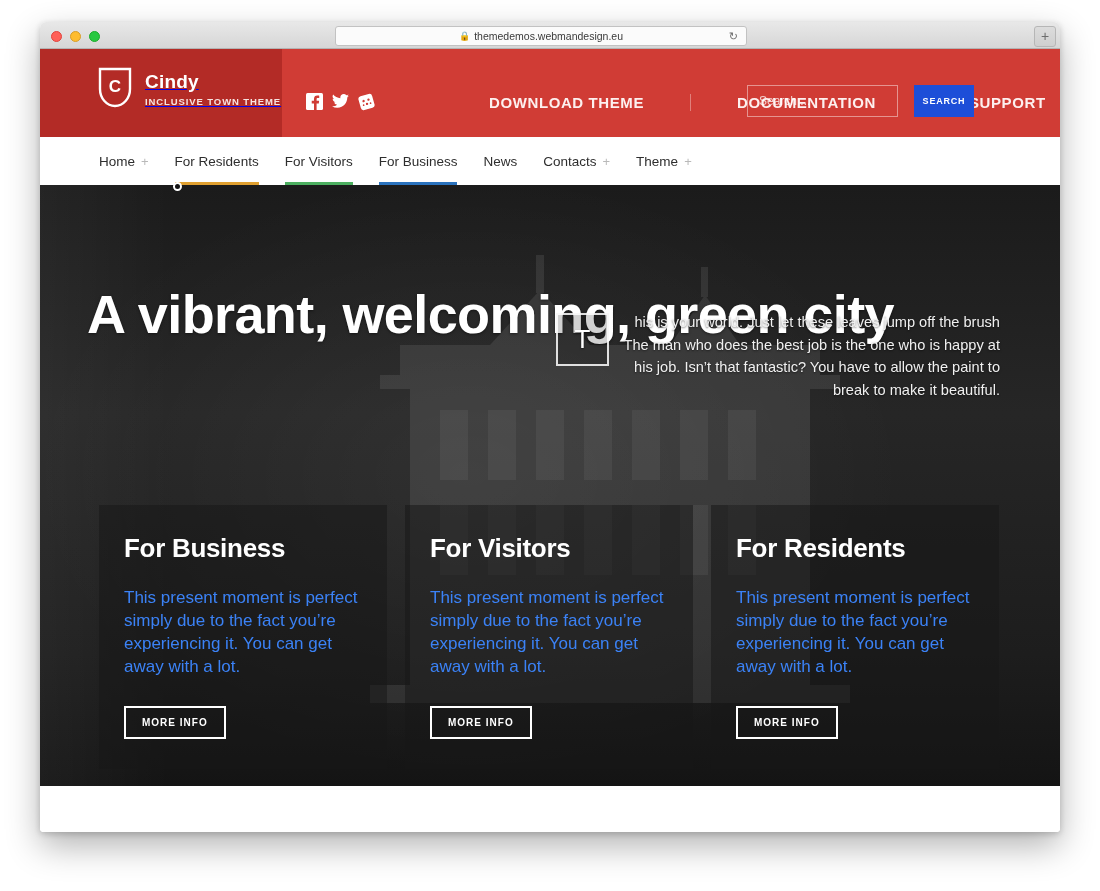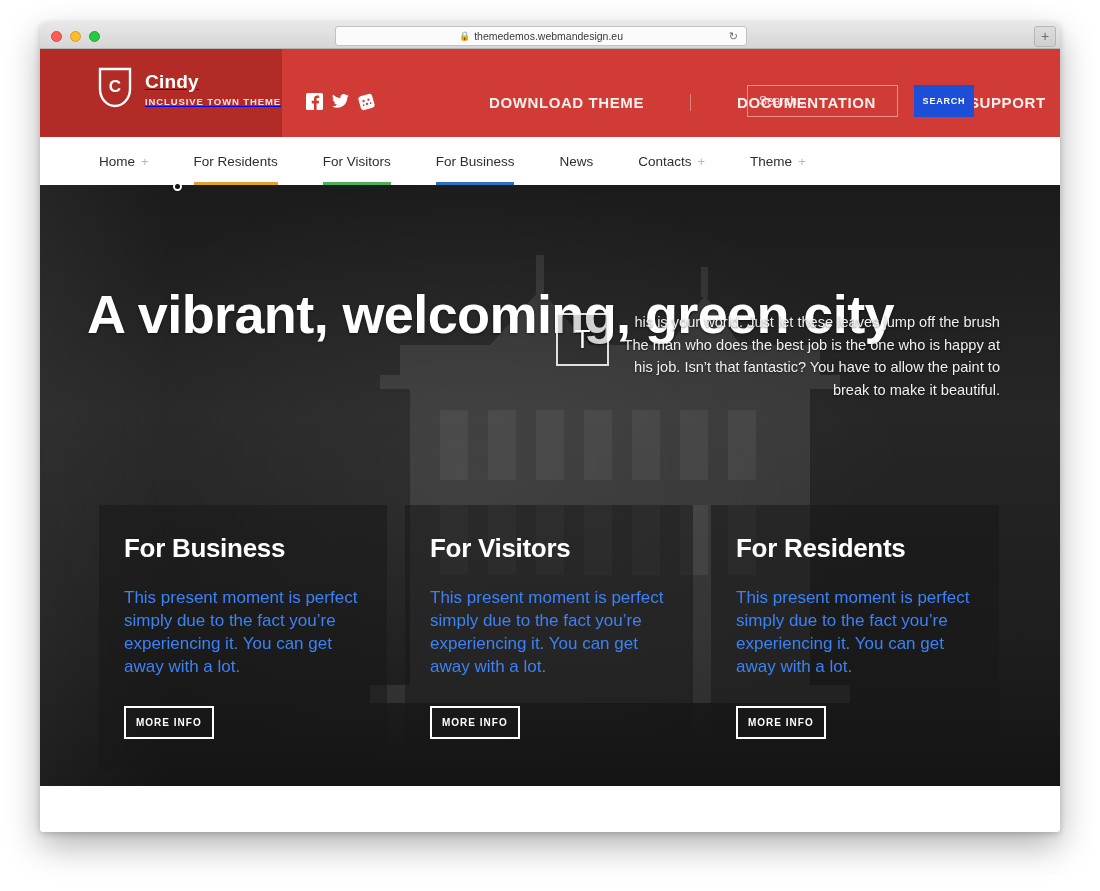--- a/index.html
+++ b/index.html
@@ -141,21 +141,20 @@
     cursor: pointer;
   }
 
   
   .main-nav {
     position: relative;
     height: 48px;
     background: #fff;
     display: flex; align-items: center;
     padding-left: 59px;
-    gap: 19px;
   }
   .nav-item {
     position: relative;
     height: 48px;
     display: flex; align-items: center;
     margin-right: 26px;
     font-size: 13.5px; color: #2e2e2e;
     text-decoration: none;
     white-space: nowrap;
   }
@@ -241,21 +240,21 @@
     letter-spacing: -0.3px;
   }
   .card p {
     margin: 0 0 28px 0;
     font-size: 17px; line-height: 23px; color: #3b82f6;
   }
   .card-btn {
     display: inline-block;
     border: 2px solid #fff;
     color: #fff; background: transparent;
-    padding: 9px 10px;
+    padding: 9px 16px;
     font-size: 10px; font-weight: bold; letter-spacing: 1px;
     font-family: "Liberation Sans", sans-serif;
     cursor: pointer;
   }
 
   
   .footer-strip {
     position: absolute; left: 0; bottom: 0;
     width: 100%; height: 46px;
     background: #ffffff;

